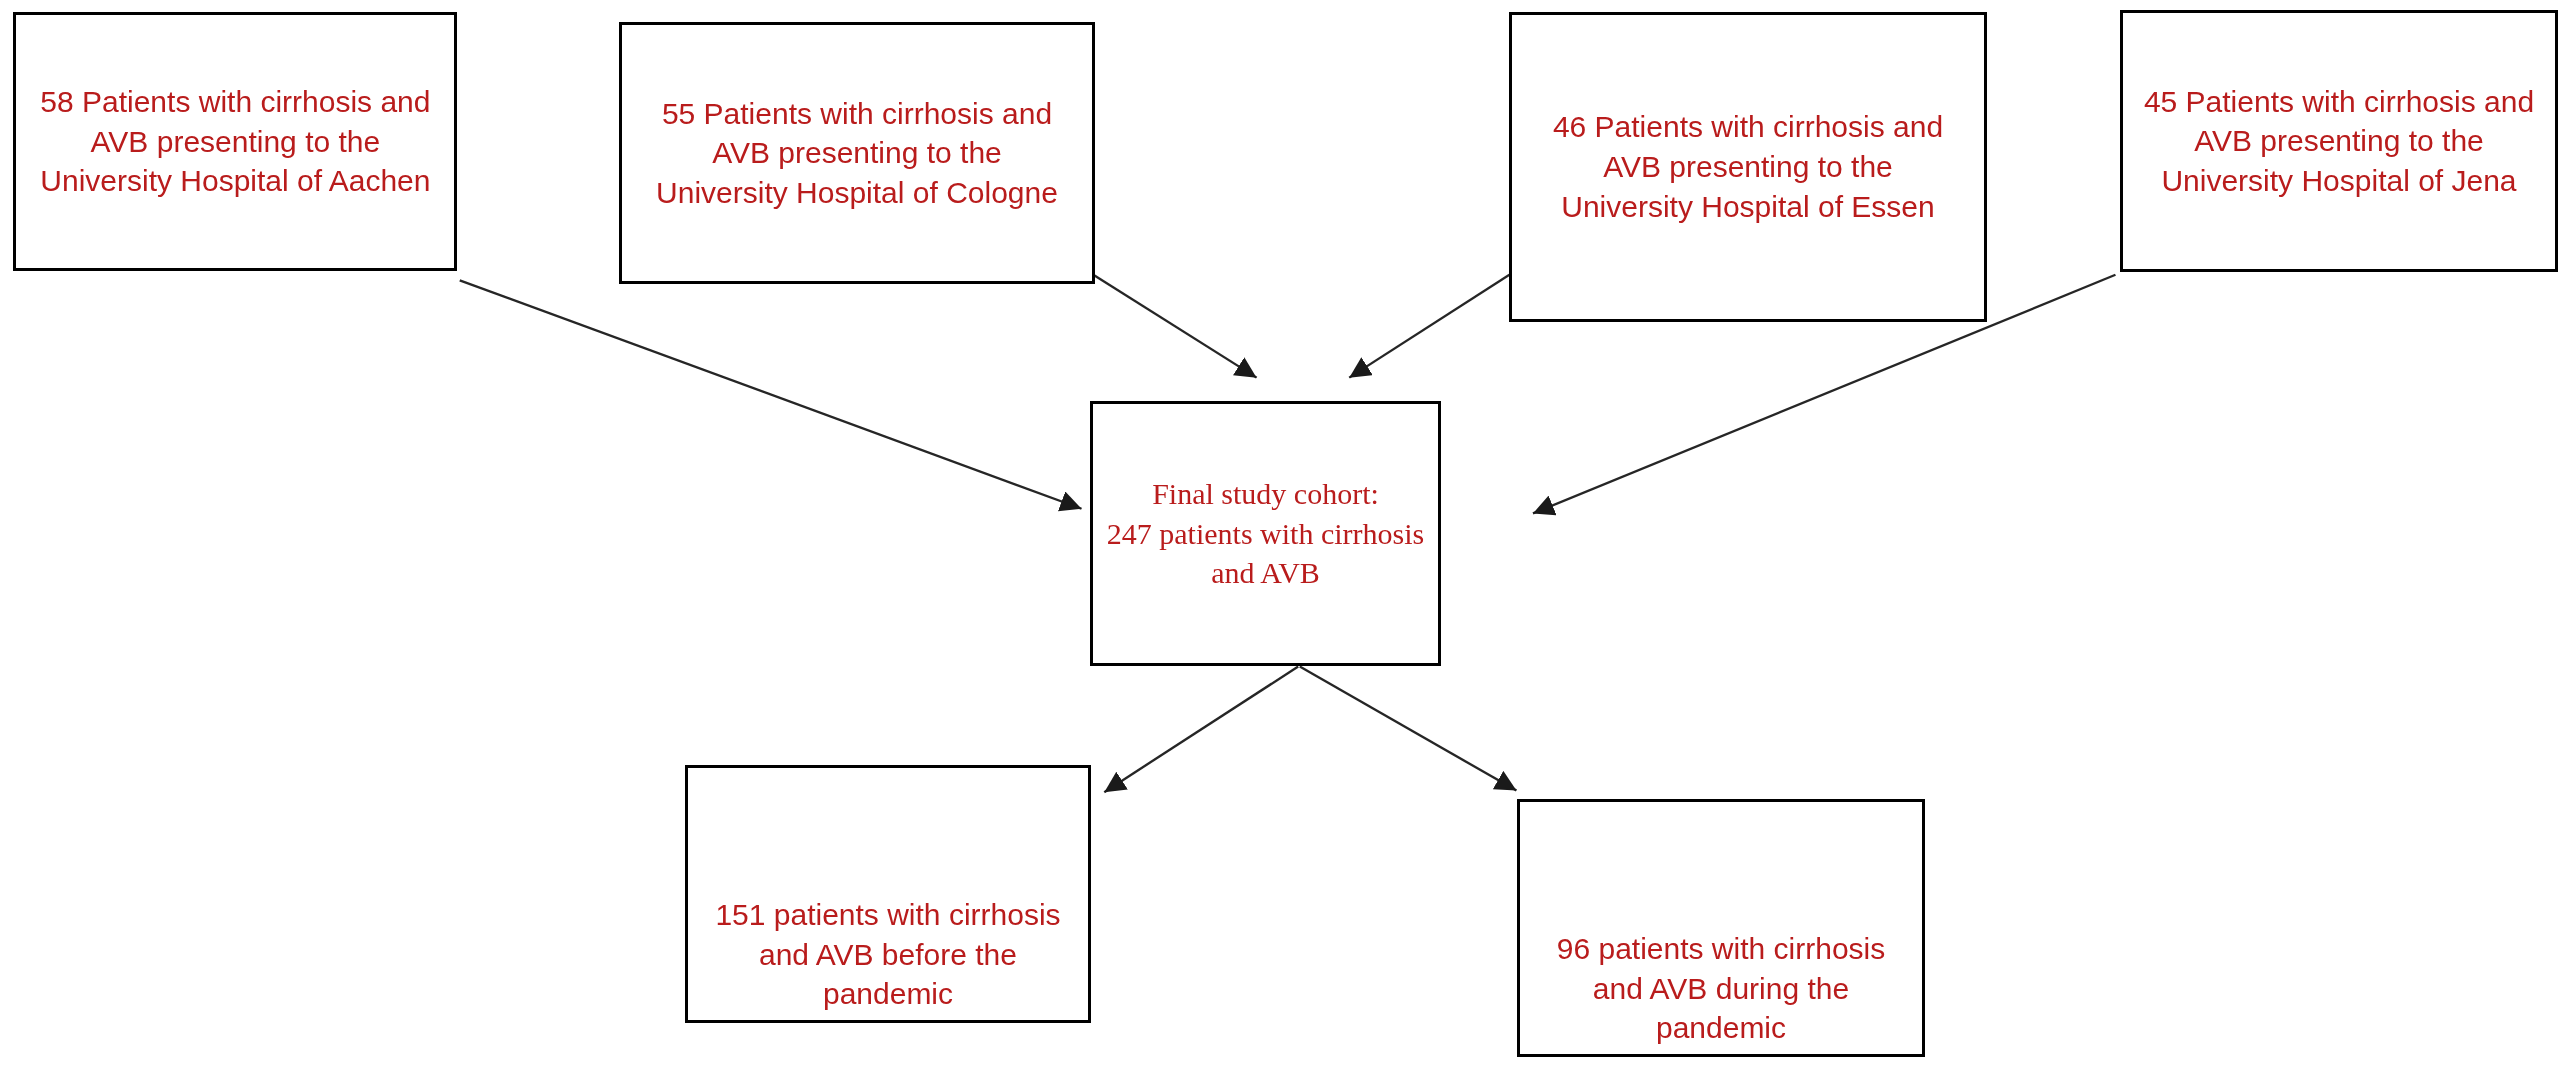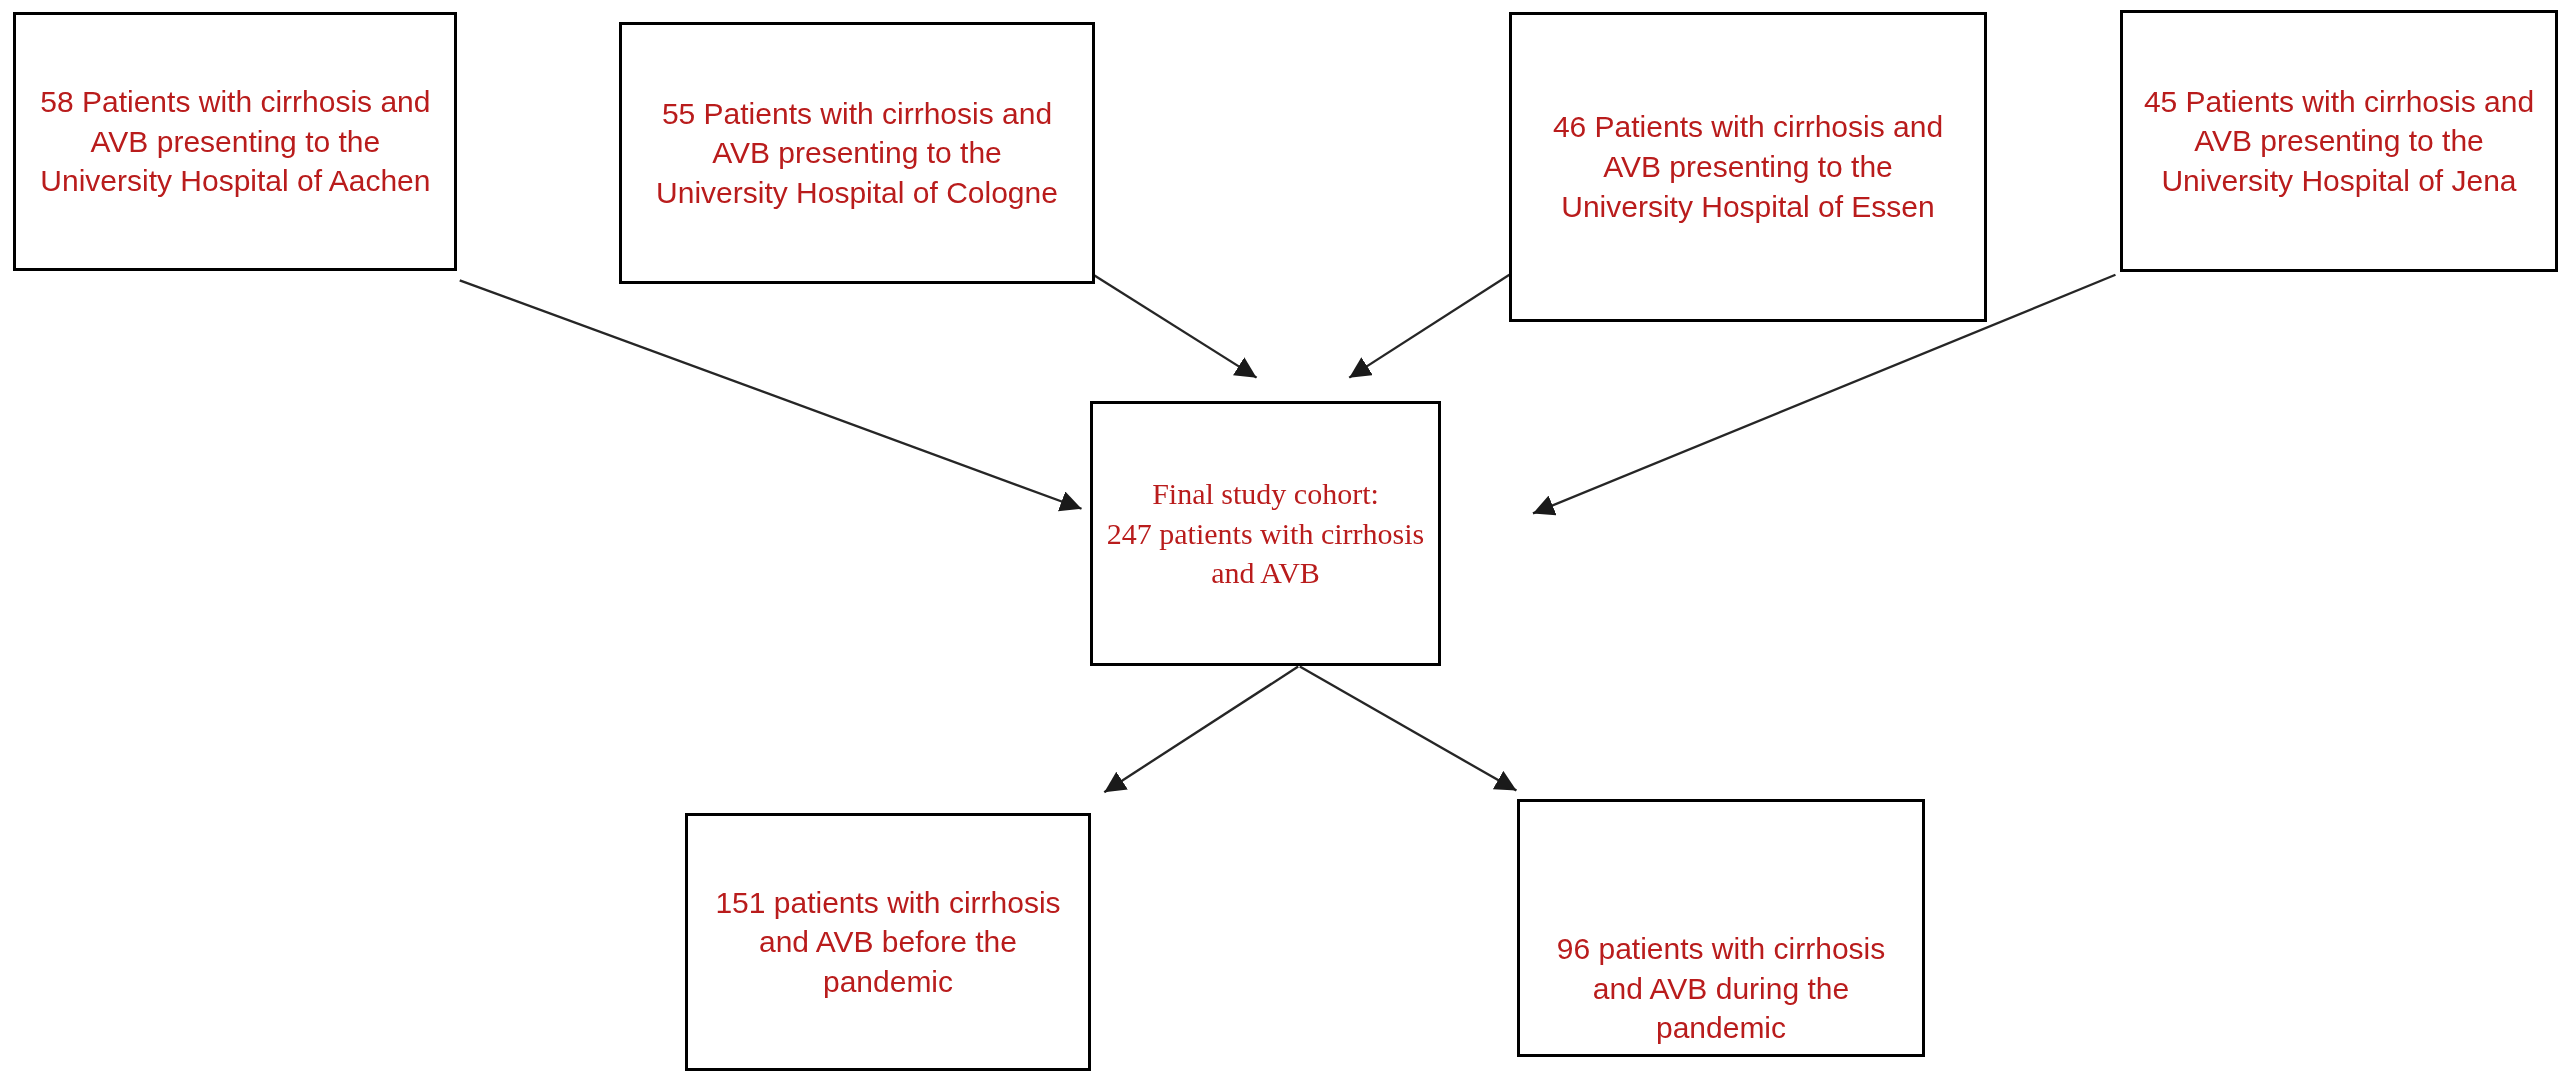--- a/index.html
+++ b/index.html
@@ -37,21 +37,21 @@
     white-space: pre-line;
     font-size: 30px;
     line-height: 1.32;
     color: #b91c1c;
   }
   .b-aachen  { left: 13.4px;   top: 11.8px;   width: 444px; height: 259px; }
   .b-cologne { left: 619px;  top: 22px;   width: 476px; height: 262px; }
   .b-essen   { left: 1509px; top: 11.8px;   width: 478px; height: 310px; }
   .b-jena    { left: 2120px; top: 10.2px;   width: 438px; height: 262px; }
   .b-cohort  { left: 1090px; top: 401px;  width: 351px; height: 265px; font-family: Liberation Serif, serif; }
-  .b-before  { left: 685px;  top: 813px; width: 406px; height: 258px; }
+  .b-before  { left: 685px;  top: 765px; width: 406px; height: 258px; align-items: flex-end; }
   .b-during  { left: 1517px; top: 799px; width: 408px; height: 258px; align-items: flex-end; }
 </style>
 </head>
 <body>
 
 <div class="canvas">
 
   <svg class="arrows" viewBox="0 0 3280 1368" xmlns="http://www.w3.org/2000/svg">
     <defs>
       <marker id="arrowhead" viewBox="0 0 10 10" refX="10" refY="5" markerWidth="9" markerHeight="9" orient="auto" markerUnits="strokeWidth">

